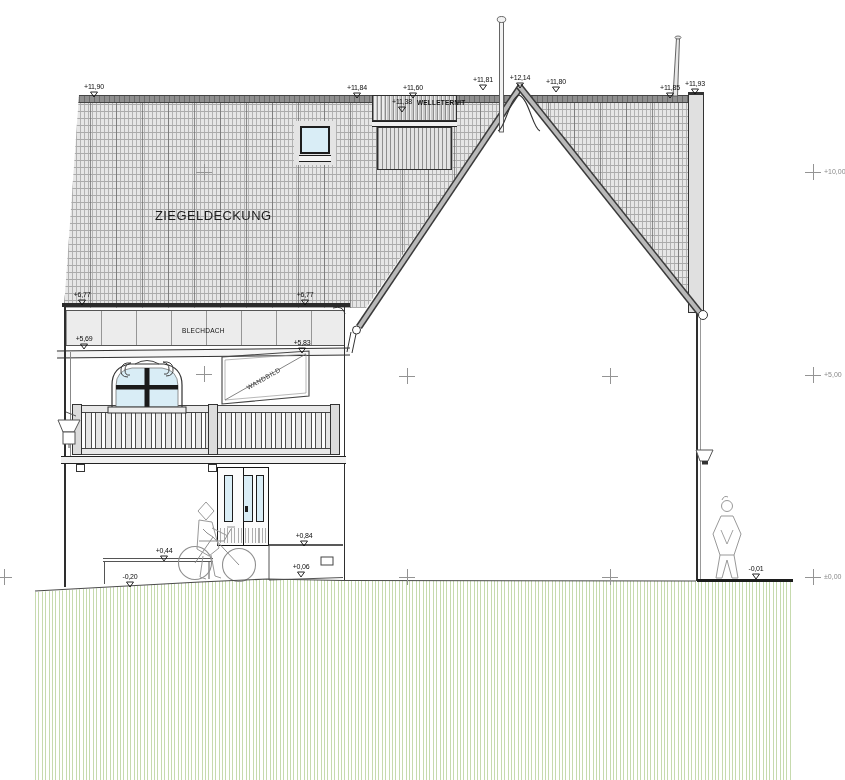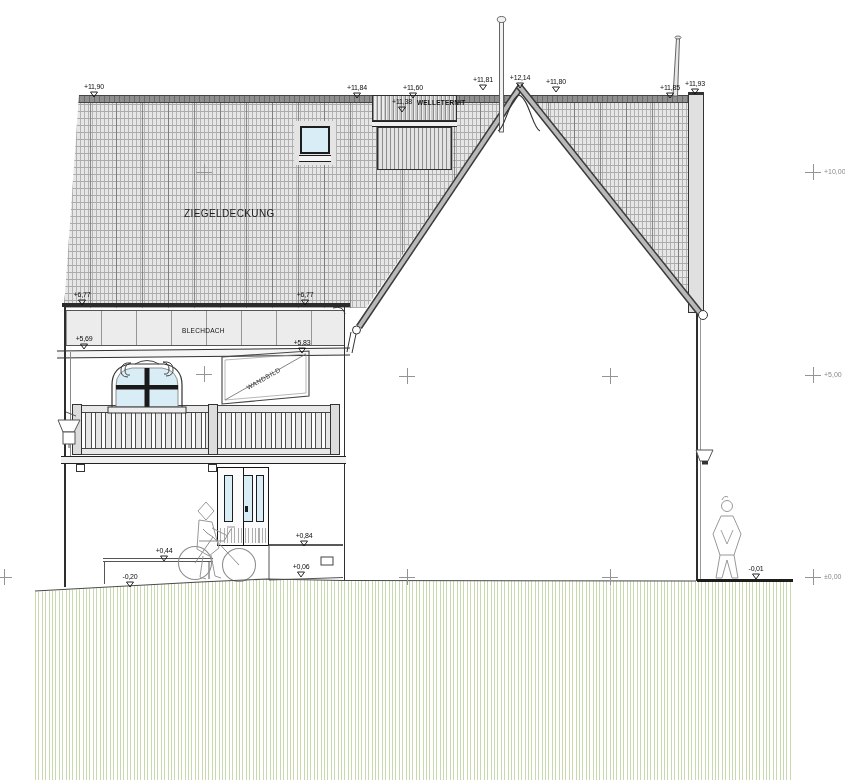--- a/index.html
+++ b/index.html
@@ -17,21 +17,21 @@
       repeating-linear-gradient(90deg, #b2b2b2 0 1px, transparent 1px 4px);
   }
   #roof-left{left:64px;top:94px;width:450px;height:214px;
     clip-path:polygon(15px 1px,448px 1px,302px 214px,0px 214px);}
   #roof-right{left:522px;top:94px;width:168px;height:212px;
     clip-path:polygon(8px 1px,168px 1px,168px 201px);}
   .ridgeband{position:absolute;left:0;top:1px;width:100%;height:8px;
     background:#8f8f8f;
     background-image:repeating-linear-gradient(90deg,#6b6b6b 0 1px, transparent 1px 5px);
     border-top:1.5px solid #444;border-bottom:1px solid #444;}
-  #ziegel-label{left:120px;top:114px;font-size:10px;letter-spacing:.4px;color:#1d1d1d;}
+  #ziegel-label{left:91px;top:114px;font-size:13px;letter-spacing:.4px;color:#1d1d1d;}
 
   
   #chimney{left:688px;top:92px;width:16px;height:221px;background:#e0e0e0;
     border:1px solid #333;border-top:3px solid #333;}
 
   
   #dormer{left:372px;top:94px;width:85px;height:78px;}
   #dormer-corrugated{position:absolute;left:0;top:1px;width:85px;height:26px;
     background:#e8e8e8;
     background-image:repeating-linear-gradient(90deg,#8d8d8d 0 1px,#ededed 1px 2.5px,#c9c9c9 2.5px 4px);

